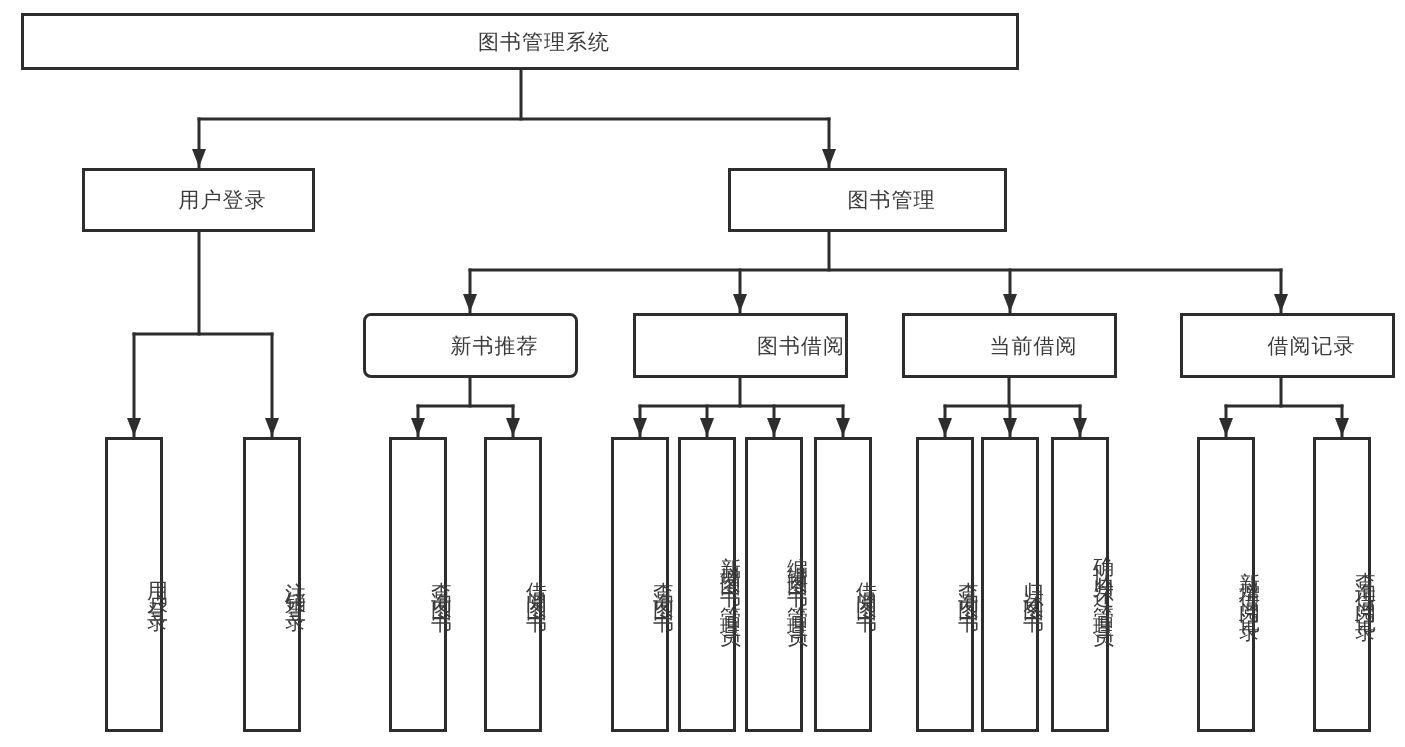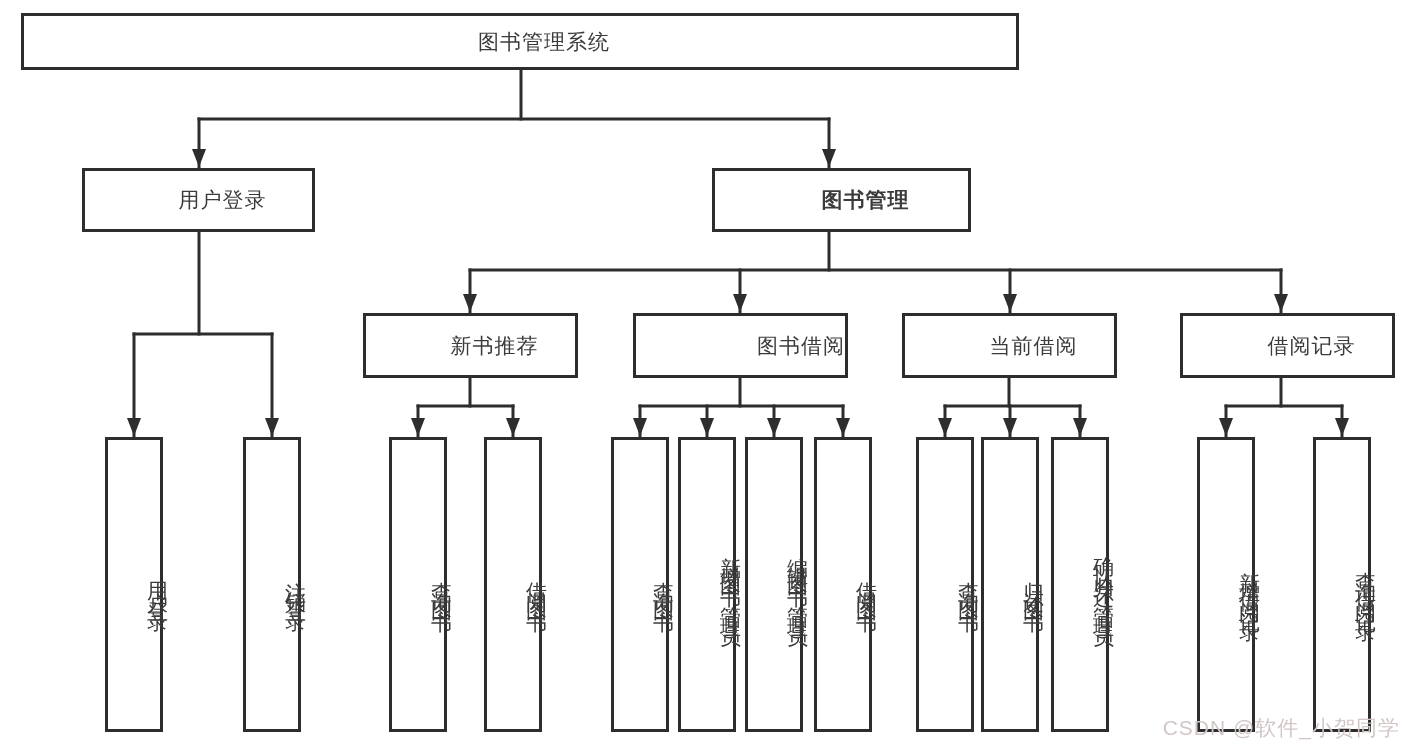--- a/index.html
+++ b/index.html
@@ -125,25 +125,25 @@
     </g>
   </svg>
 
   <div class="box root-box">
     <span class="hlabel">图书管理系统</span>
   </div>
 
   <div class="box l1-box" style="left:82px;width:233px;">
     <span class="hlabel">用户登录</span>
   </div>
-  <div class="box l1-box" style="left:712px;width:259px;font-weight:bold;">
+  <div class="box l1-box" style="left:728px;width:279px;">
     <span class="hlabel">图书管理</span>
   </div>
 
-  <div class="box l2-box" style="left:363px;">
+  <div class="box l2-box" style="left:363px;border-radius:8px;">
     <span class="hlabel">新书推荐</span>
   </div>
   <div class="box l2-box" style="left:633px;justify-content:flex-end;">
     <span class="hlabel">图书借阅</span>
   </div>
   <div class="box l2-box" style="left:902px;">
     <span class="hlabel">当前借阅</span>
   </div>
   <div class="box l2-box" style="left:1174px;margin-left:6px;">
     <span class="hlabel">借阅记录</span>
@@ -182,15 +182,14 @@
   <div class="box leaf-box" style="left:1051px;">
     <span class="leaf-label">确认归还（管理员）</span>
   </div>
   <div class="box leaf-box" style="left:1197px;">
     <span class="leaf-label">新增借阅记录</span>
   </div>
   <div class="box leaf-box" style="left:1313px;">
     <span class="leaf-label">查询借阅记录</span>
   </div>
 
-  <div id="watermark">CSDN @软件_小贺同学</div>
 
 </div>
 
 </body></html>

